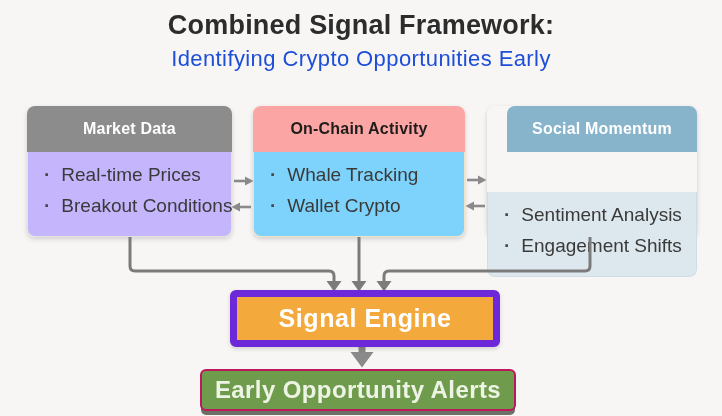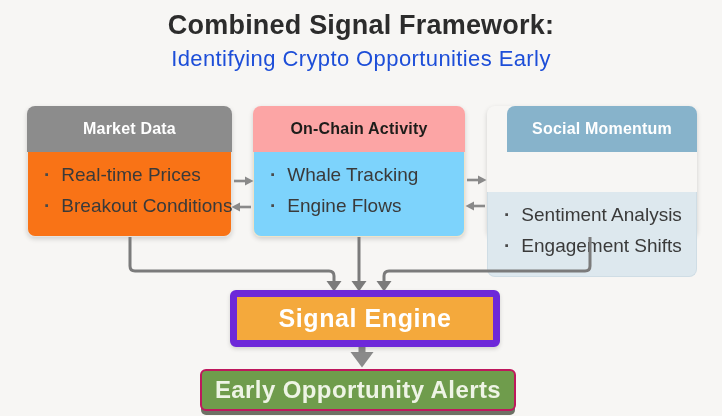--- a/index.html
+++ b/index.html
@@ -34,21 +34,21 @@
     height:85px;border-radius:0 0 8px 8px;
     padding:12px 0 0 16px;box-sizing:border-box;
   }
   .srcbox ul{list-style:none;margin:0;padding:0;}
   .srcbox li{
     font-size:19px;color:#3a3a3a;margin-bottom:9px;white-space:nowrap;
   }
   .srcbox li::before{content:"·";font-weight:bold;color:#4a4a4a;margin-right:11px;}
   #box-market{left:27px;width:205px;}
   #box-market .hd{background:#8c8c8c;color:#ffffff;}
-  #box-market .bd{background:#f97316;border:1px solid #e4e3e0;border-top:none;}
+  #box-market .bd{background:#c4b5fd;border:1px solid #e4e3e0;border-top:none;}
   #box-onchain{left:253px;width:212px;}
   #box-onchain .hd{background:#fca5a5;color:#1e1d1a;}
   #box-onchain .bd{background:#7dd3fc;border:1px solid #eee3c8;border-top:none;}
   #box-social{left:487px;width:210px;}
   #box-social .hd{background:#87b3cb;color:#ffffff;margin-left:20px;}
   #box-social .bd{background:#dde8ee;border:1px solid #cfdde5;border-top:none;margin-top:40px;}
   
   svg.flow{position:absolute;left:0;top:0;pointer-events:none;}
   
   .engine{
@@ -84,21 +84,21 @@
         <li>Breakout Conditions</li>
       </ul>
     </div>
   </div>
 
   <div class="srcbox" id="box-onchain">
     <div class="hd">On-Chain Activity</div>
     <div class="bd">
       <ul>
         <li>Whale Tracking</li>
-        <li>Engine Flows</li>
+        <li>Wallet Crypto</li>
       </ul>
     </div>
   </div>
 
   <div class="srcbox" id="box-social">
     <div class="hd">Social Momentum</div>
     <div class="bd">
       <ul>
         <li>Sentiment Analysis</li>
         <li>Engagement Shifts</li>

